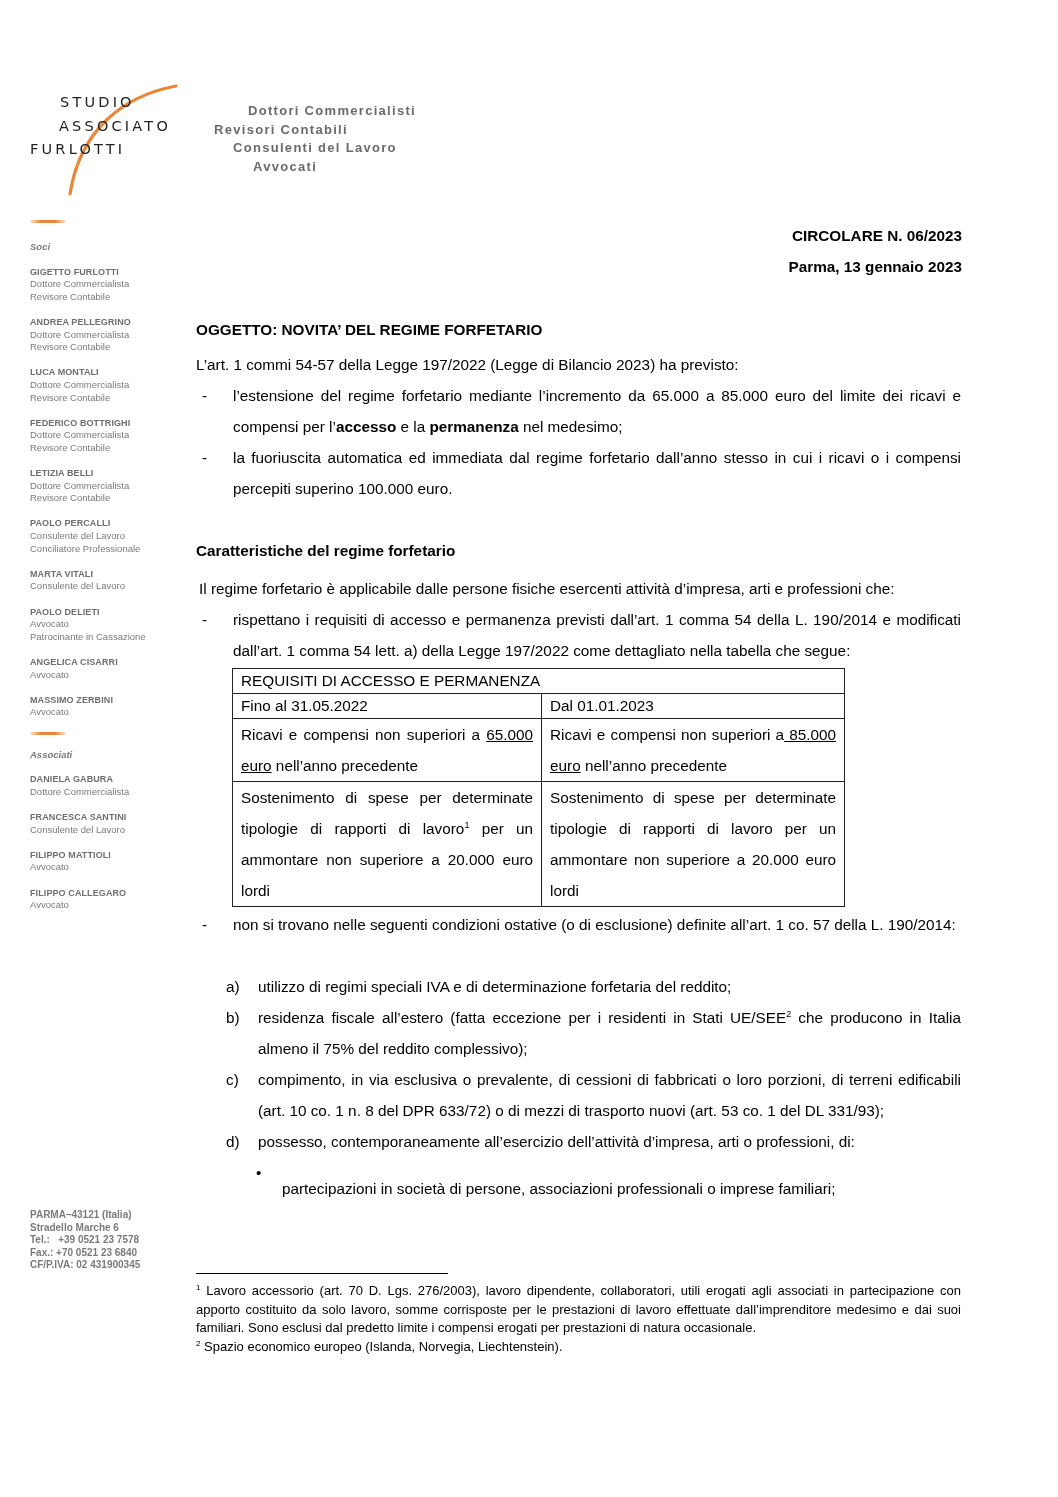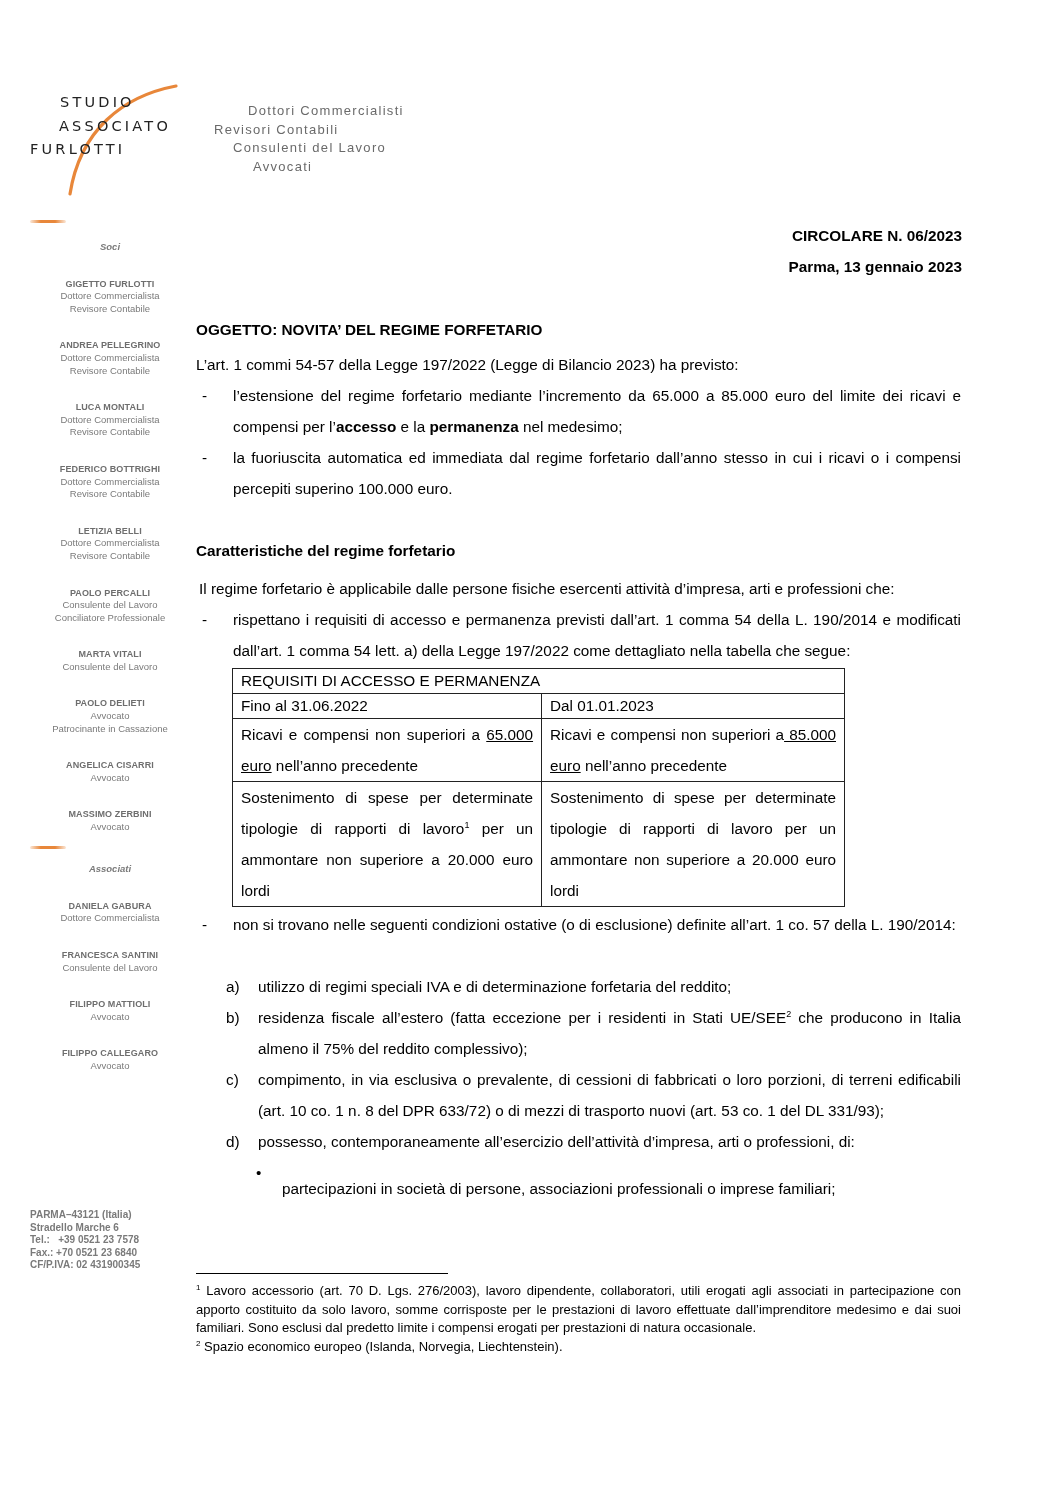--- a/index.html
+++ b/index.html
@@ -7,32 +7,32 @@
   .abs { position:absolute; }
 
   
   .logo { left:28px; top:82px; width:160px; height:120px; }
   .logo-arc { position:absolute; left:0; top:0; }
   .logo-line { position:absolute; font-family:"DejaVu Sans", sans-serif; font-size:14.5px; letter-spacing:3.2px; color:#222; }
   .logo-line.l1 { left:32px; top:12px; }
   .logo-line.l2 { left:31px; top:36px; }
   .logo-line.l3 { left:2px; top:59px; }
 
-  .profs { left:214px; top:102px; font-family:"Liberation Sans", sans-serif; font-weight:normal; font-size:13px; letter-spacing:1.3px; color:#6a6a6a; line-height:18.5px; }
+  .profs { left:214px; top:102px; font-family:"Liberation Sans", sans-serif; font-weight:bold; font-size:13px; letter-spacing:1.3px; color:#6a6a6a; line-height:18.5px; }
   .profs div { white-space:nowrap; }
   .profs .p1 { padding-left:34px; }
   .profs .p2 { padding-left:0; }
   .profs .p3 { padding-left:19px; }
   .profs .p4 { padding-left:39px; }
 
   
-  .sidebar { left:30px; top:240px; width:160px; font-family:"Liberation Sans", sans-serif; font-size:9.5px; color:#7a7a7a; line-height:12.6px;text-align:center; }
+  .sidebar { left:30px; top:240px; width:160px; font-family:"Liberation Sans", sans-serif; font-size:9.5px; color:#7a7a7a; line-height:12.6px; }
   .side-sep { width:36px; height:3px; background:linear-gradient(90deg, rgba(232,135,58,0.2), #e8873a 30%, #e8873a 70%, rgba(232,135,58,0.2)); border-radius:2px; margin-left:0; }
   .sec-title { font-style:italic; font-weight:bold; color:#7a7a7a; margin:4px 0 12px 0; }
-  .member { margin-bottom:12.6px;margin-top:24px; }
+  .member { margin-bottom:12.6px; }
   .member .name { font-weight:bold; color:#6e6e6e; font-size:9px; letter-spacing:0.1px; }
   .addr { left:30px; top:1209px; font-size:10px; color:#7a7a7a; line-height:12.6px; font-family:"Liberation Sans", sans-serif;font-weight:bold; }
 
   
   .main { font-family:"Liberation Sans", sans-serif; font-size:15.3px; color:#000; }
   .right-hdr { right:96px; text-align:right; font-weight:bold; font-size:15.3px; }
   .subject { left:196px; top:321px; font-weight:bold; font-size:15.3px; }
   .para { left:196px; width:765px; line-height:31px; font-size:15.3px; }
   .dash-item { position:absolute; left:196px; width:765px; line-height:31px; font-size:15.3px; }
   .dash-item .dash { position:absolute; left:6px; top:0; }
@@ -182,21 +182,21 @@
     <span class="dash">-</span>
     <span class="txt">rispettano i requisiti di accesso e permanenza previsti dall’art. 1 comma 54 della L. 190/2014 e modificati dall’art. 1 comma 54 lett. a) della Legge 197/2022 come dettagliato nella tabella che segue:</span>
   </div>
 
   <table class="req">
     <tbody>
         <tr class="hdr">
       <td colspan="2">REQUISITI DI ACCESSO E PERMANENZA</td>
     </tr>
     <tr class="hdr">
-      <td style="width:50.5%;">Fino al 31.06.2022</td>
+      <td style="width:50.5%;">Fino al 31.05.2022</td>
       <td>Dal 01.01.2023</td>
     </tr>
     <tr>
       <td><span>Ricavi e compensi non superiori a </span><span class="u">65.000 euro</span><span> nell’anno precedente</span></td>
       <td><span>Ricavi e compensi non superiori a</span><span class="u"> 85.000 euro</span><span> nell’anno precedente</span></td>
     </tr>
     <tr>
       <td><span>Sostenimento di spese per determinate tipologie di rapporti di lavoro</span><sup>1</sup><span> per un ammontare non superiore a 20.000 euro lordi</span></td>
       <td>Sostenimento di spese per determinate tipologie di rapporti di lavoro per un ammontare non superiore a 20.000 euro lordi</td>
     </tr>

